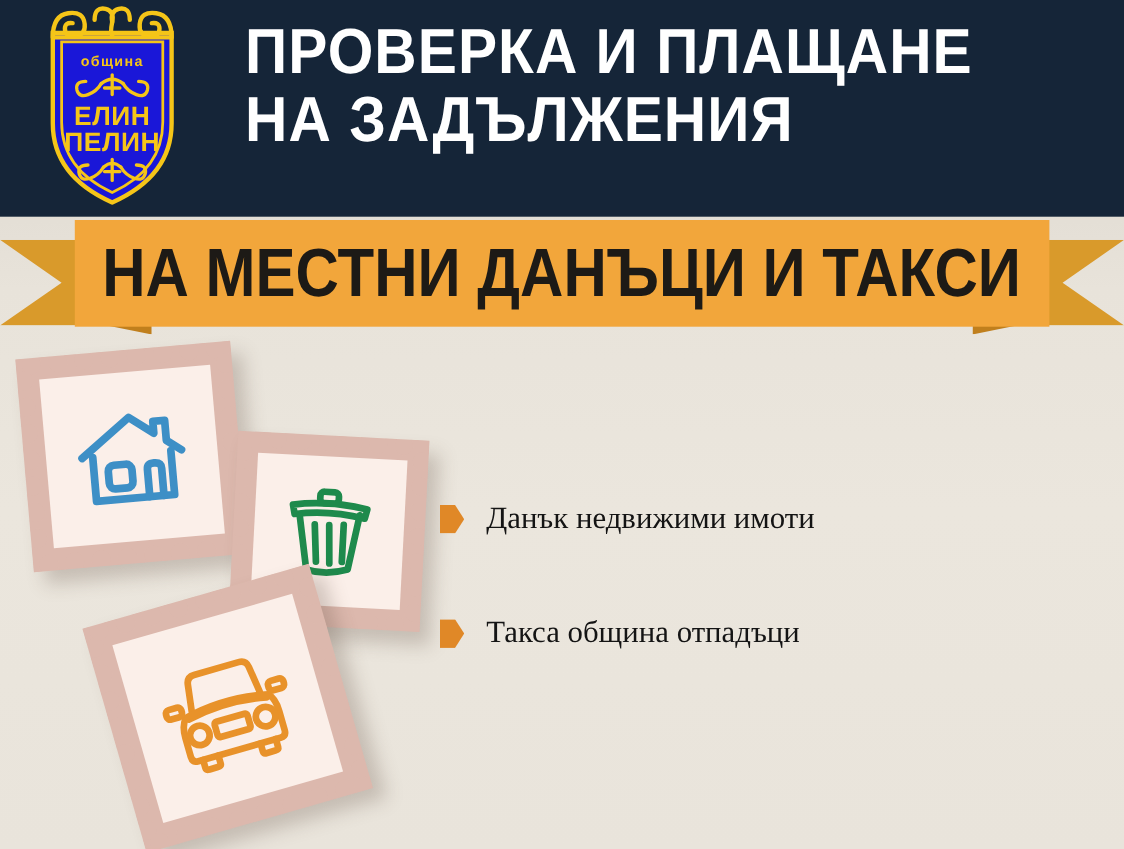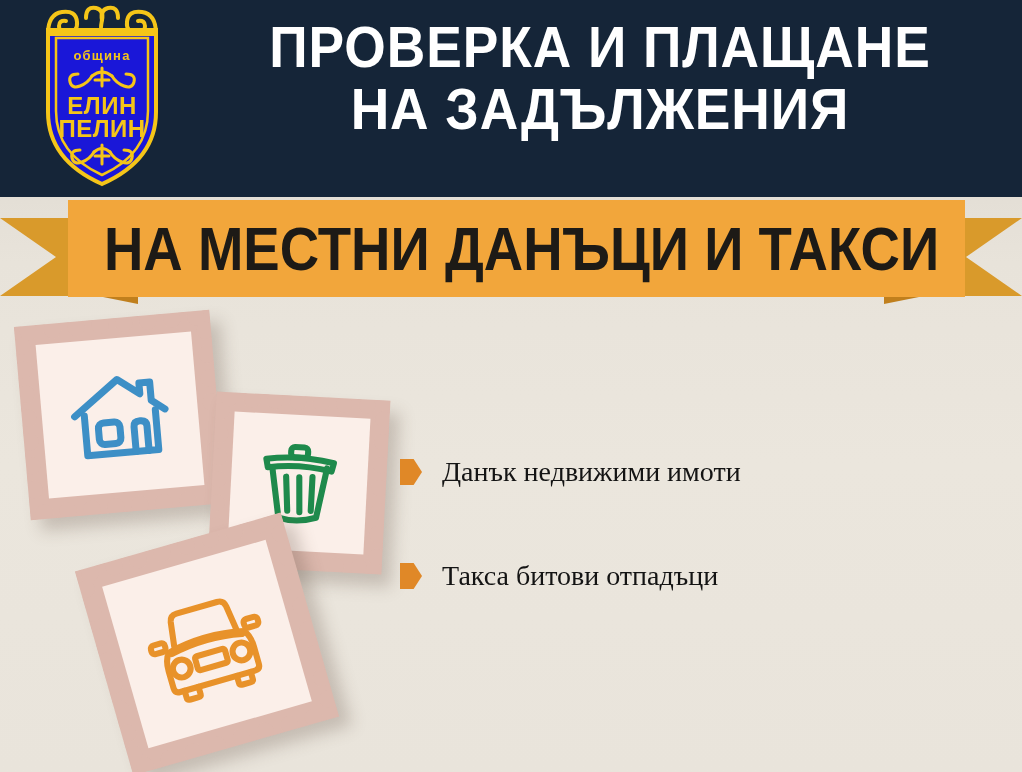--- a/index.html
+++ b/index.html
@@ -27,21 +27,21 @@
   }
   .crest {
     position: absolute;
     left: 26px; top: 4px;
     width: 152px; height: 186px; text-decoration: underline;
   }
   .header-titles {
     position: absolute;
     left: 190px; top: 16px;
     width: 820px;
-    text-align: center;
+    text-align: left;
   }
   .title-line {
     color: #ffffff;
     font-weight: bold;
     font-size: 58px;
     line-height: 62px;
     letter-spacing: 1px;
     transform: scaleX(0.92);
     transform-origin: center;
     white-space: nowrap;
@@ -72,21 +72,20 @@
   .ribbon-fold.left  { left: 68px;  clip-path: polygon(0 0, 70px 0, 70px 14px); }
   .ribbon-fold.right { right: 68px; clip-path: polygon(0 0, 70px 0, 0 14px); }
   .ribbon-main {
     position: absolute;
     left: 68px; top: 4px;
     width: 886px; height: 97px;
     background: #f2a63b;
     display: flex;
     align-items: center;
     justify-content: center;
-    padding-left: 11px;
   }
   .ribbon-text {
     color: #1d1a16;
     font-weight: bold;
     font-size: 62px;
     line-height: 64px;
     letter-spacing: 0px;
     transform: scaleX(0.88);
     white-space: nowrap;
   }
@@ -366,17 +365,17 @@
     </div>
   </div>
 
   <div class="list">
     <div class="list-item">
       <span class="bullet"></span>
       <span class="list-label">Данък недвижими имоти</span>
     </div>
     <div class="list-item">
       <span class="bullet"></span>
-      <span class="list-label">Такса битови отпадъци</span>
+      <span class="list-label">Такса община отпадъци</span>
     </div>
   </div>
 
 </div>
 
 </body></html>

